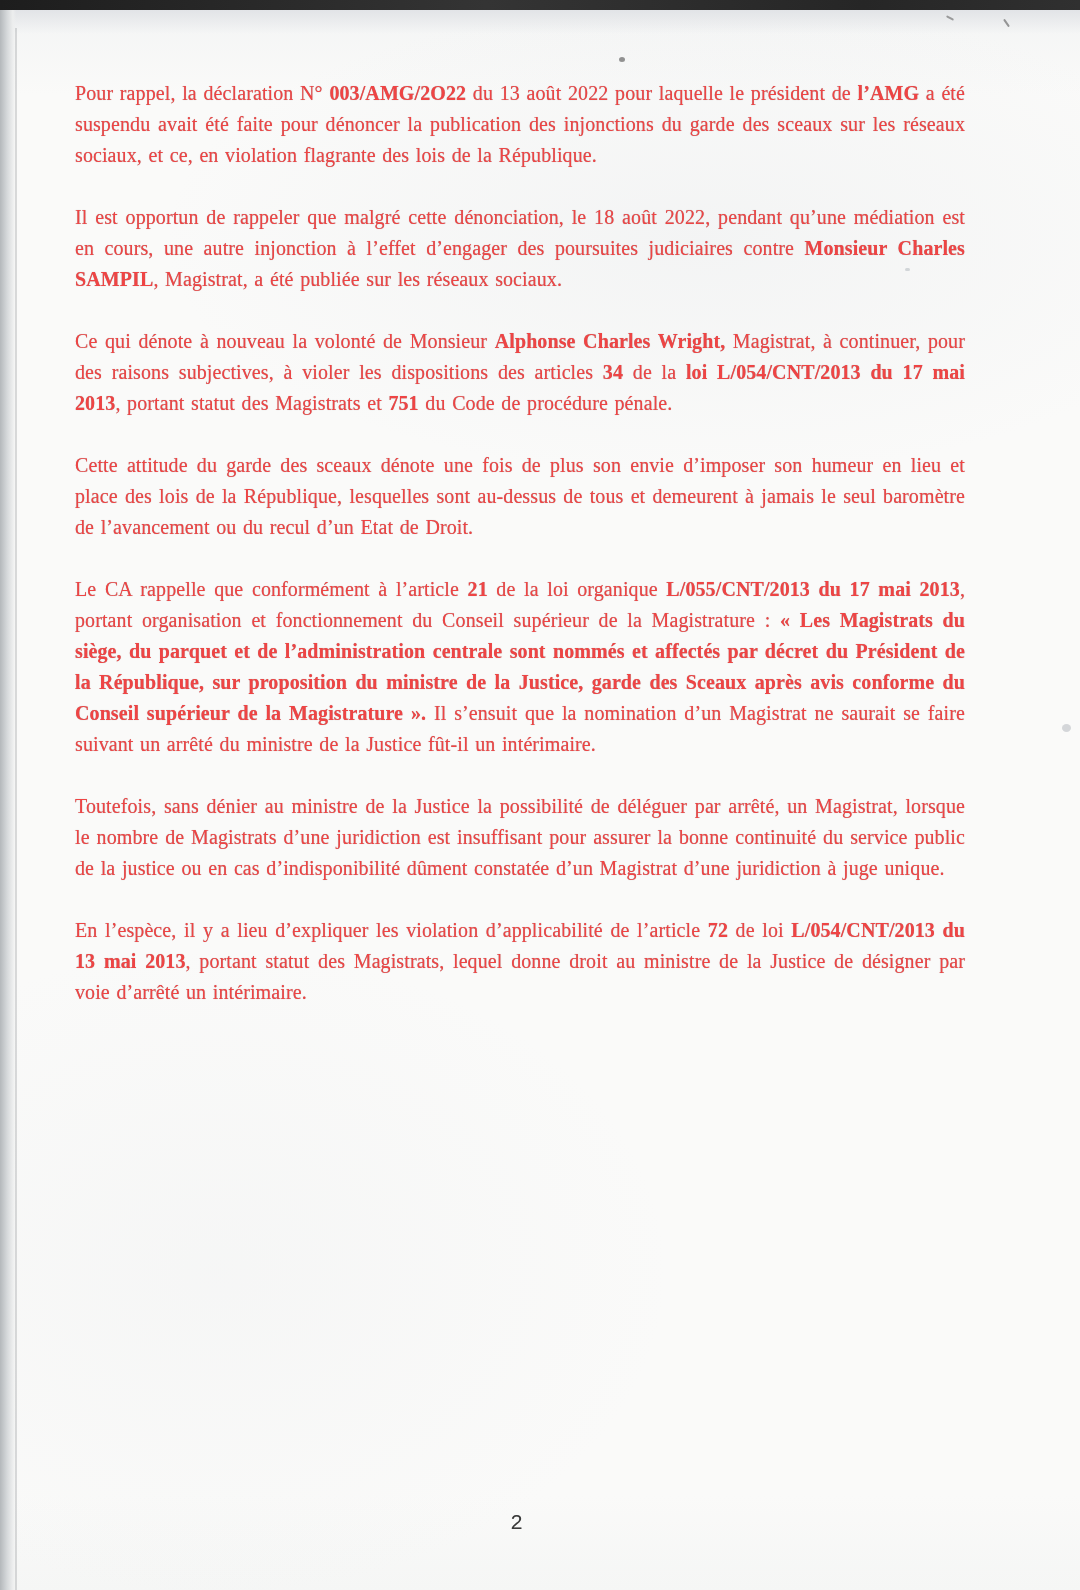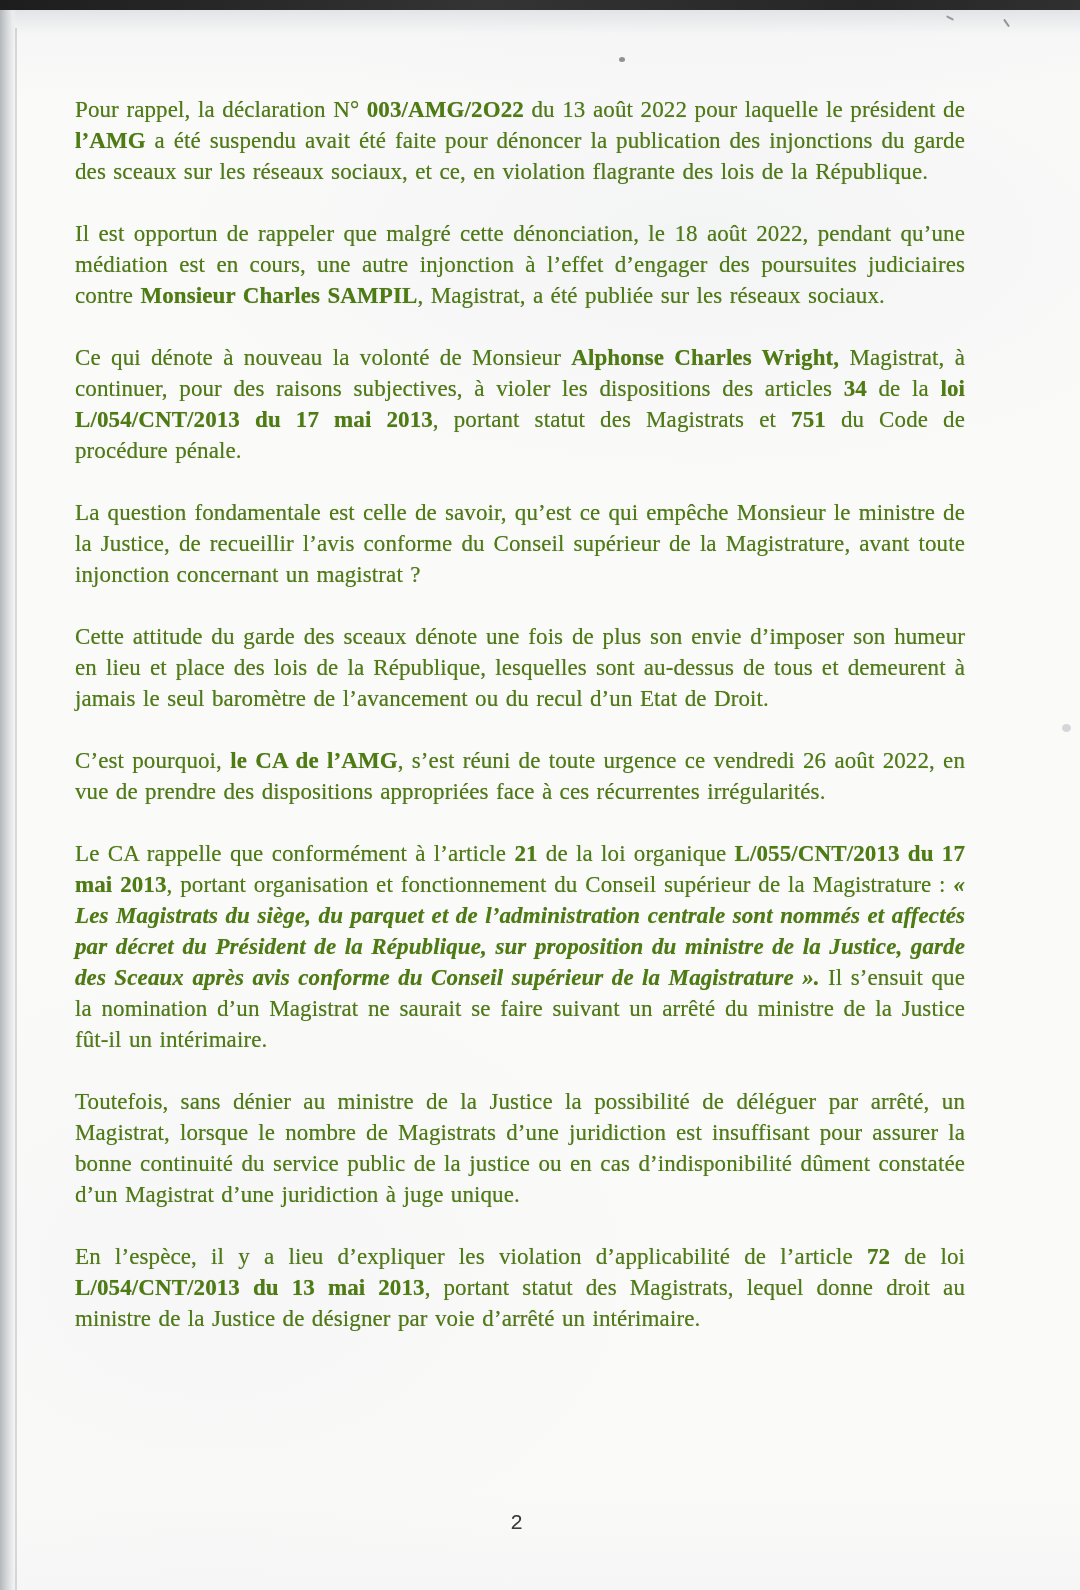--- a/index.html
+++ b/index.html
@@ -42,34 +42,33 @@
     left: 15px; top: 28px; bottom: 0;
     width: 2px;
     background: rgba(128,133,138,0.28);
   }
   
   .doc {
     position: absolute;
     left: 75px;
     top: 78px;
     width: 890px;
-    color: #4d7c0f;
-    font-size: 23px;
+    color: #ef4444;
+    font-size: 20px;
     line-height: 31px;
     text-align: justify;
     letter-spacing: 0.1px;
     word-spacing: 1.5px;
     text-shadow: 0 0 0.7px rgba(30,30,30,0.42);
-    margin-top: 16px;
   }
   .doc p {
     margin: 0 0 31px 0;
   }
   .doc .b { font-weight: 700; }
-  .doc .i { font-style: italic; }
+  .doc .i { }
   .page-number {
     position: absolute;
     left: 0;
     top: 1510px;
     width: 1033px;           
     text-align: center;
     font-family: "Liberation Sans", "DejaVu Sans", sans-serif;
     font-size: 21px;
     color: #3a3a3a;
     text-shadow: 0 0 0.6px rgba(40,40,40,0.35);
@@ -104,22 +103,20 @@
   <div class="speck s1"></div>
   <div class="speck s2"></div>
   <div class="speck s3"></div>
   <div class="speck s4"></div>
   <div class="speck s5"></div>
 
   <main class="doc">
       <p><span>Pour rappel, la déclaration N° </span><span class="b">003/AMG/2O22</span><span> du 13 août 2022 pour laquelle le président de </span><span class="b">l’AMG</span><span> a été suspendu avait été faite pour dénoncer la publication des injonctions du garde des sceaux sur les réseaux sociaux, et ce, en violation flagrante des lois de la République.</span></p>
       <p><span>Il est opportun de rappeler que malgré cette dénonciation, le 18 août 2022, pendant qu’une médiation est en cours, une autre injonction à l’effet d’engager des poursuites judiciaires contre </span><span class="b">Monsieur Charles SAMPIL</span><span>, Magistrat, a été publiée sur les réseaux sociaux.</span></p>
       <p><span>Ce qui dénote à nouveau la volonté de Monsieur </span><span class="b">Alphonse Charles Wright,</span><span> Magistrat, à continuer, pour des raisons subjectives, à violer les dispositions des articles </span><span class="b">34</span><span> de la </span><span class="b">loi L/054/CNT/2013 du 17 mai 2013</span><span>, portant statut des Magistrats et </span><span class="b">751</span><span> du Code de procédure pénale.</span></p>
-      <p><span>La question fondamentale est celle de savoir, qu’est ce qui empêche Monsieur le ministre de la Justice, de recueillir l’avis conforme du Conseil supérieur de la Magistrature, avant toute injonction concernant un magistrat ?</span></p>
       <p><span>Cette attitude du garde des sceaux dénote une fois de plus son envie d’imposer son humeur en lieu et place des lois de la République, lesquelles sont au-dessus de tous et demeurent à jamais le seul baromètre de l’avancement ou du recul d’un Etat de Droit.</span></p>
-      <p><span>C’est pourquoi, </span><span class="b">le CA de l’AMG</span><span>, s’est réuni de toute urgence ce vendredi 26 août 2022, en vue de prendre des dispositions appropriées face à ces récurrentes irrégularités.</span></p>
       <p><span>Le CA rappelle que conformément à l’article </span><span class="b">21</span><span> de la loi organique </span><span class="b">L/055/CNT/2013 du 17 mai 2013</span><span>, portant organisation et fonctionnement du Conseil supérieur de la Magistrature : </span><span class="b i">« Les Magistrats du siège, du parquet et de l’administration centrale sont nommés et affectés par décret du Président de la République, sur proposition du ministre de la Justice, garde des Sceaux après avis conforme du Conseil supérieur de la Magistrature ».</span><span> Il s’ensuit que la nomination d’un Magistrat ne saurait se faire suivant un arrêté du ministre de la Justice fût-il un intérimaire.</span></p>
       <p><span>Toutefois, sans dénier au ministre de la Justice la possibilité de déléguer par arrêté, un Magistrat, lorsque le nombre de Magistrats d’une juridiction est insuffisant pour assurer la bonne continuité du service public de la justice ou en cas d’indisponibilité dûment constatée d’un Magistrat d’une juridiction à juge unique.</span></p>
       <p><span>En l’espèce, il y a lieu d’expliquer les violation d’applicabilité de l’article </span><span class="b">72</span><span> de loi </span><span class="b">L/054/CNT/2013 du 13 mai 2013</span><span>, portant statut des Magistrats, lequel donne droit au ministre de la Justice de désigner par voie d’arrêté un intérimaire.</span></p>
     </main>
 
   <div class="page-number">2</div>
 </div>
 
 </body></html>

